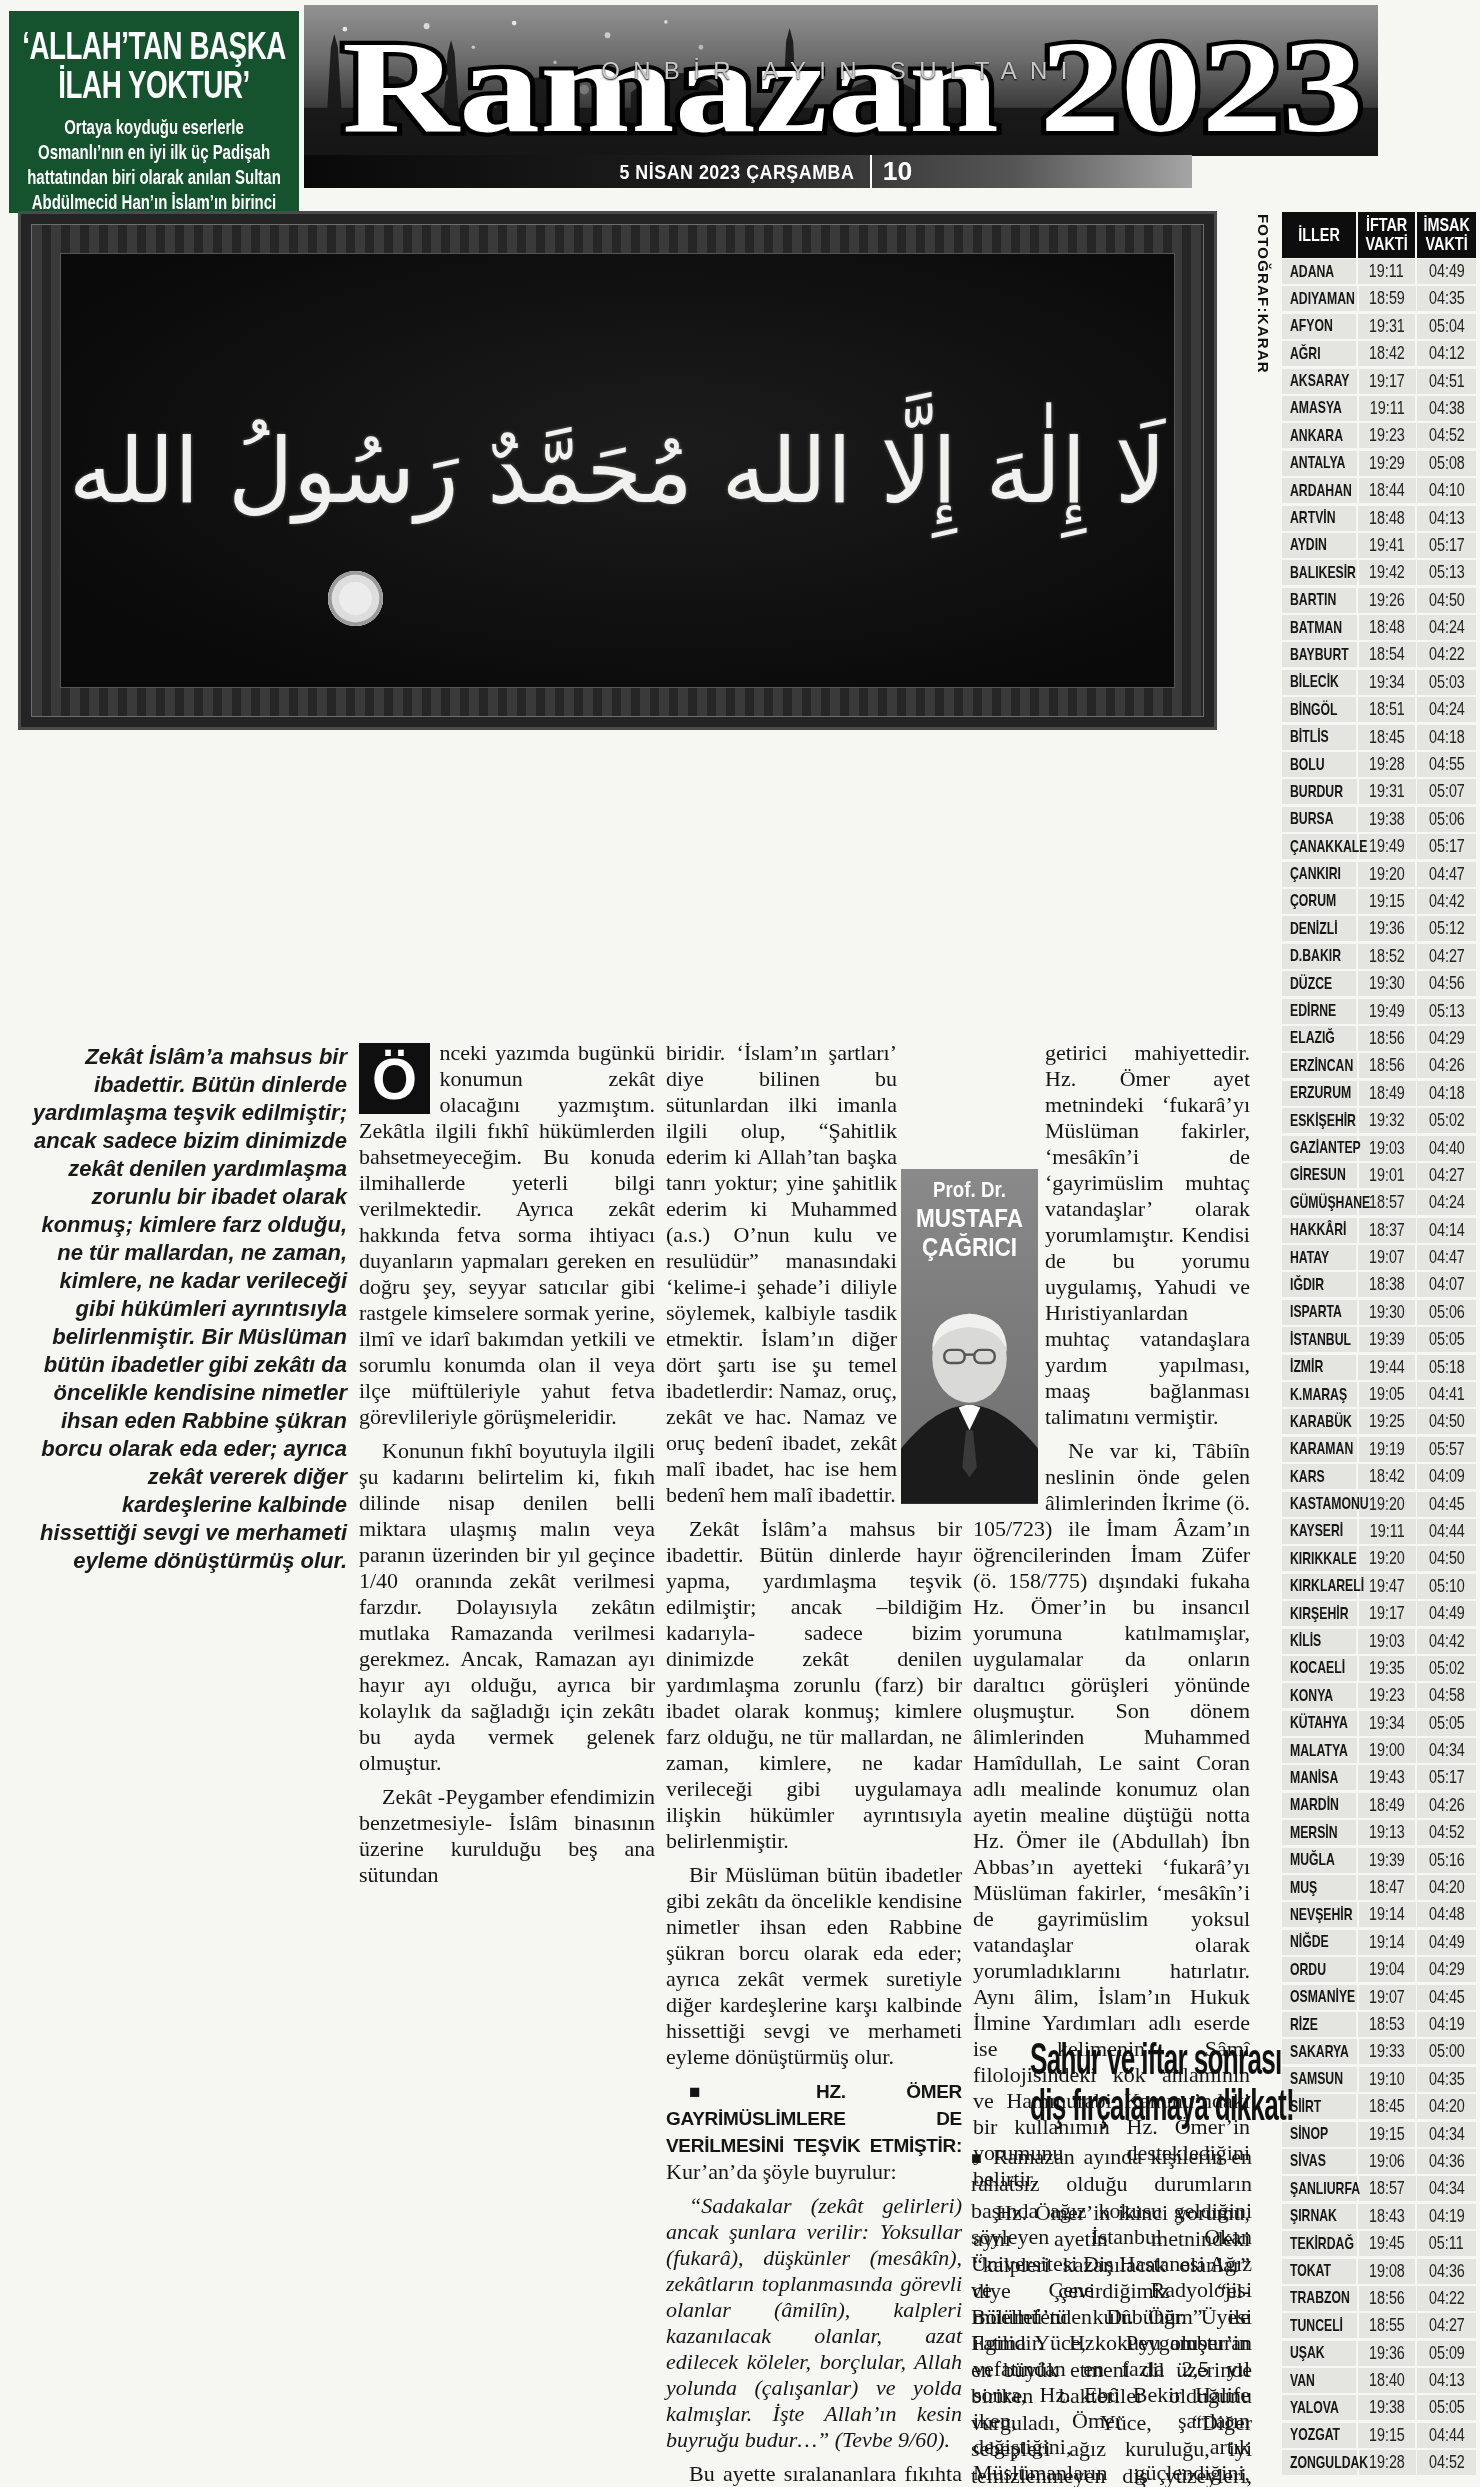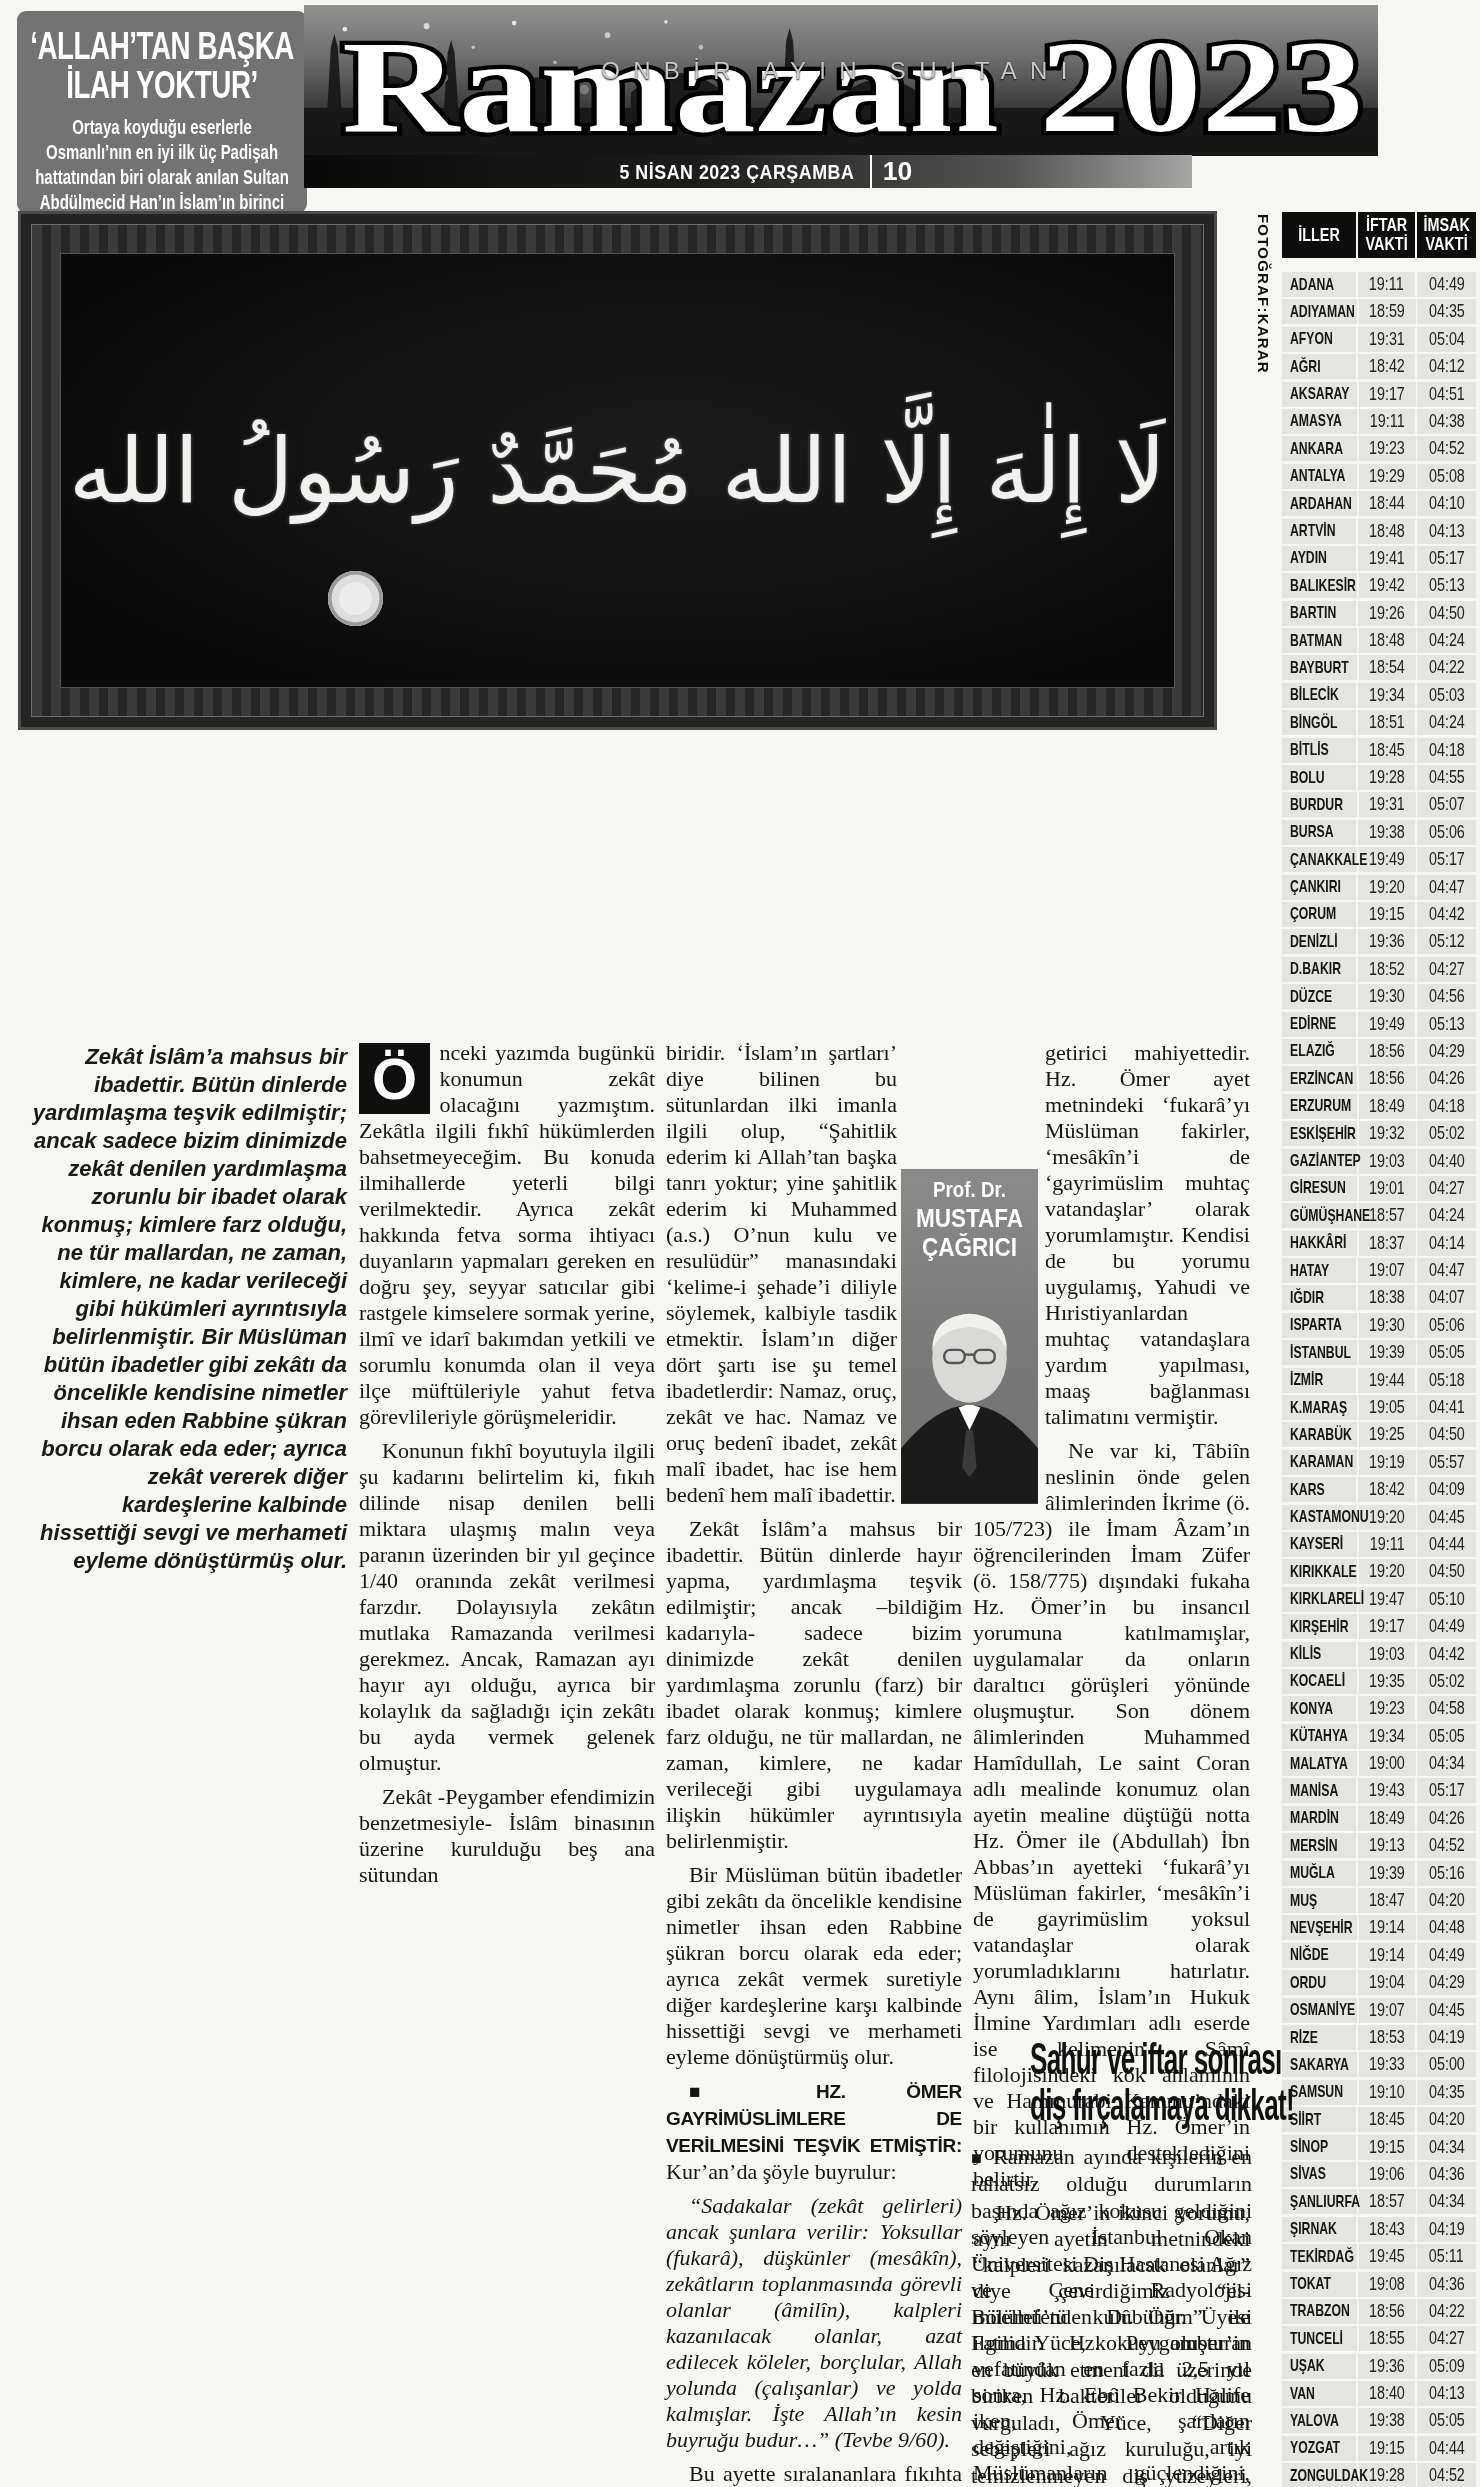--- a/index.html
+++ b/index.html
@@ -1,21 +1,21 @@
 <!DOCTYPE html>
 <html lang="tr" style="font-size:9.6px"><head>
 <meta charset="utf-8">
 <style>
   html,body{margin:0;padding:0;background:#d8d8d8;}
   .page{position:relative;width:1480px;height:2487px;background:#f6f6f3;overflow:hidden;
         font-family:"Liberation Serif",serif;color:#151515;}
 
   
-  .tughra-box{position:absolute;left:17px;top:11px;width:290px;height:202px;background:#737373;
-              color:#fff;text-align:center;overflow:hidden;border-radius:9px;}
+  .tughra-box{position:absolute;left:9px;top:11px;width:290px;height:202px;background:#14532d;
+              color:#fff;text-align:center;overflow:hidden;}
   .tughra-inner{width:137%;transform:scaleX(0.73);transform-origin:0 0;padding-top:15.7px;
                 font-family:"Liberation Sans",sans-serif;}
   .tughra-title{font-size:38px;line-height:39px;font-weight:bold;letter-spacing:-0.6px;}
   .tughra-body{margin:9.6px 18px 0 18px;font-size:20.5px;line-height:25px;font-weight:bold;}
 
   
   .banner{position:absolute;left:304px;top:4.8px;width:1074px;height:151px;overflow:hidden;
           background:linear-gradient(180deg,#929292 0%,#6d6d6d 35%,#303030 75%,#151515 100%);}
   .banner svg{position:absolute;left:0;top:0;width:100%;height:100%;}
   .kicker{position:absolute;left:0;right:0;top:8.4px;text-align:center;color:#c9c9c9;
@@ -39,21 +39,21 @@
             text-align:center;direction:rtl;text-shadow:0 0 3.6px rgba(255,255,255,.35);}
   .art-seal{position:absolute;left:24%;bottom:14%;width:55px;height:55px;border-radius:50%;
             background:#ececec;box-shadow:inset 0 0 0 3.6px #9a9a9a, inset 0 0 0 11px #ddd;}
   .photo-credit{position:absolute;left:1272px;top:214px;width:259px;height:15.7px;
                 transform:rotate(90deg);transform-origin:0 0;
                 font-family:"Liberation Sans",sans-serif;font-weight:bold;font-size:15px;
                 letter-spacing:1.2px;color:#111;}
 
   
   .ptable{position:absolute;left:1282px;top:212px;width:194px;}
-  .phead{display:flex;gap:1.8px;height:46px;margin-bottom:14px;
+  .phead{display:flex;gap:1.8px;height:46px;margin-bottom:1px;
          font-family:"Liberation Sans",sans-serif;font-weight:bold;color:#fff;}
   .phead .hc{background:#0d0d0d;display:flex;align-items:center;justify-content:center;
              text-align:center;font-size:18px;line-height:18.7px;}
   .phead .hc span{display:inline-block;transform:scaleX(0.8);}
   .hc.c1{width:75px;} .hc.c2{width:58px;} .hc.c3{width:60px;}
   .prow{display:flex;gap:1.8px;height:25px;margin-bottom:2.4px;
         font-family:"Liberation Sans",sans-serif;}
   .prow .cell{background:#e4e4e1;display:flex;align-items:center;}
   .prow .city{width:75px;padding-left:8.4px;box-sizing:border-box;font-weight:bold;font-size:15.7px;}
   .prow .city span{display:inline-block;transform:scaleX(0.78);transform-origin:0 50%;white-space:nowrap;}

